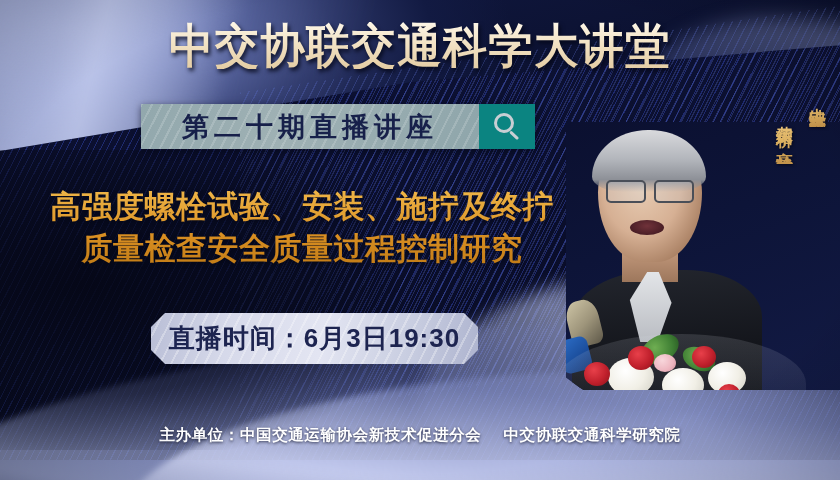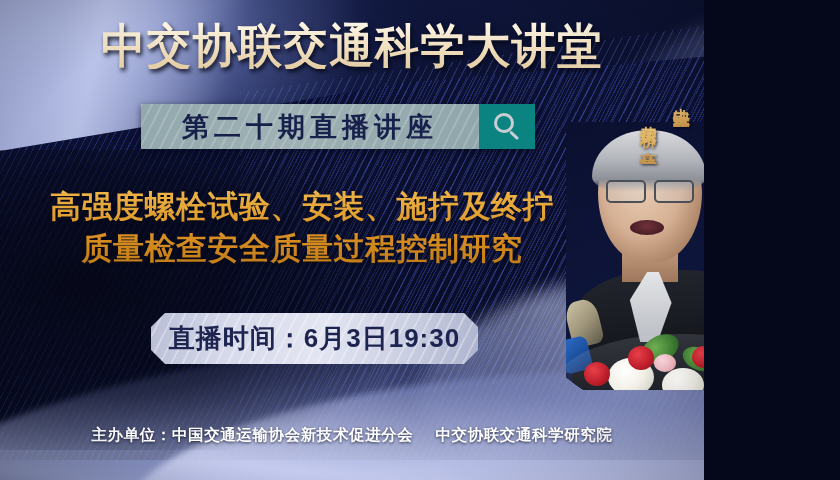--- a/index.html
+++ b/index.html
@@ -1,20 +1,20 @@
 <!DOCTYPE html>
 <html><head>
 <meta charset="utf-8">
 <style>
   * { margin:0; padding:0; box-sizing:border-box; }
   html,body { width:840px; height:480px; overflow:hidden; background:#05071a; }
 
   .poster{
     position:relative;
-    width:704px; height:480px;
+    width:840px; height:480px;
     overflow:hidden;
     font-family:"Liberation Sans","DejaVu Sans",sans-serif;
     background:#070a20;
   }
 
   
   .bg-base{
     position:absolute; inset:0;
     background:
       radial-gradient(ellipse 60% 45% at 8% 6%, #8c96c4 0%, #5d6aa4 26%, #2b3566 52%, #121a42 72%, rgba(8,11,34,0) 88%),

